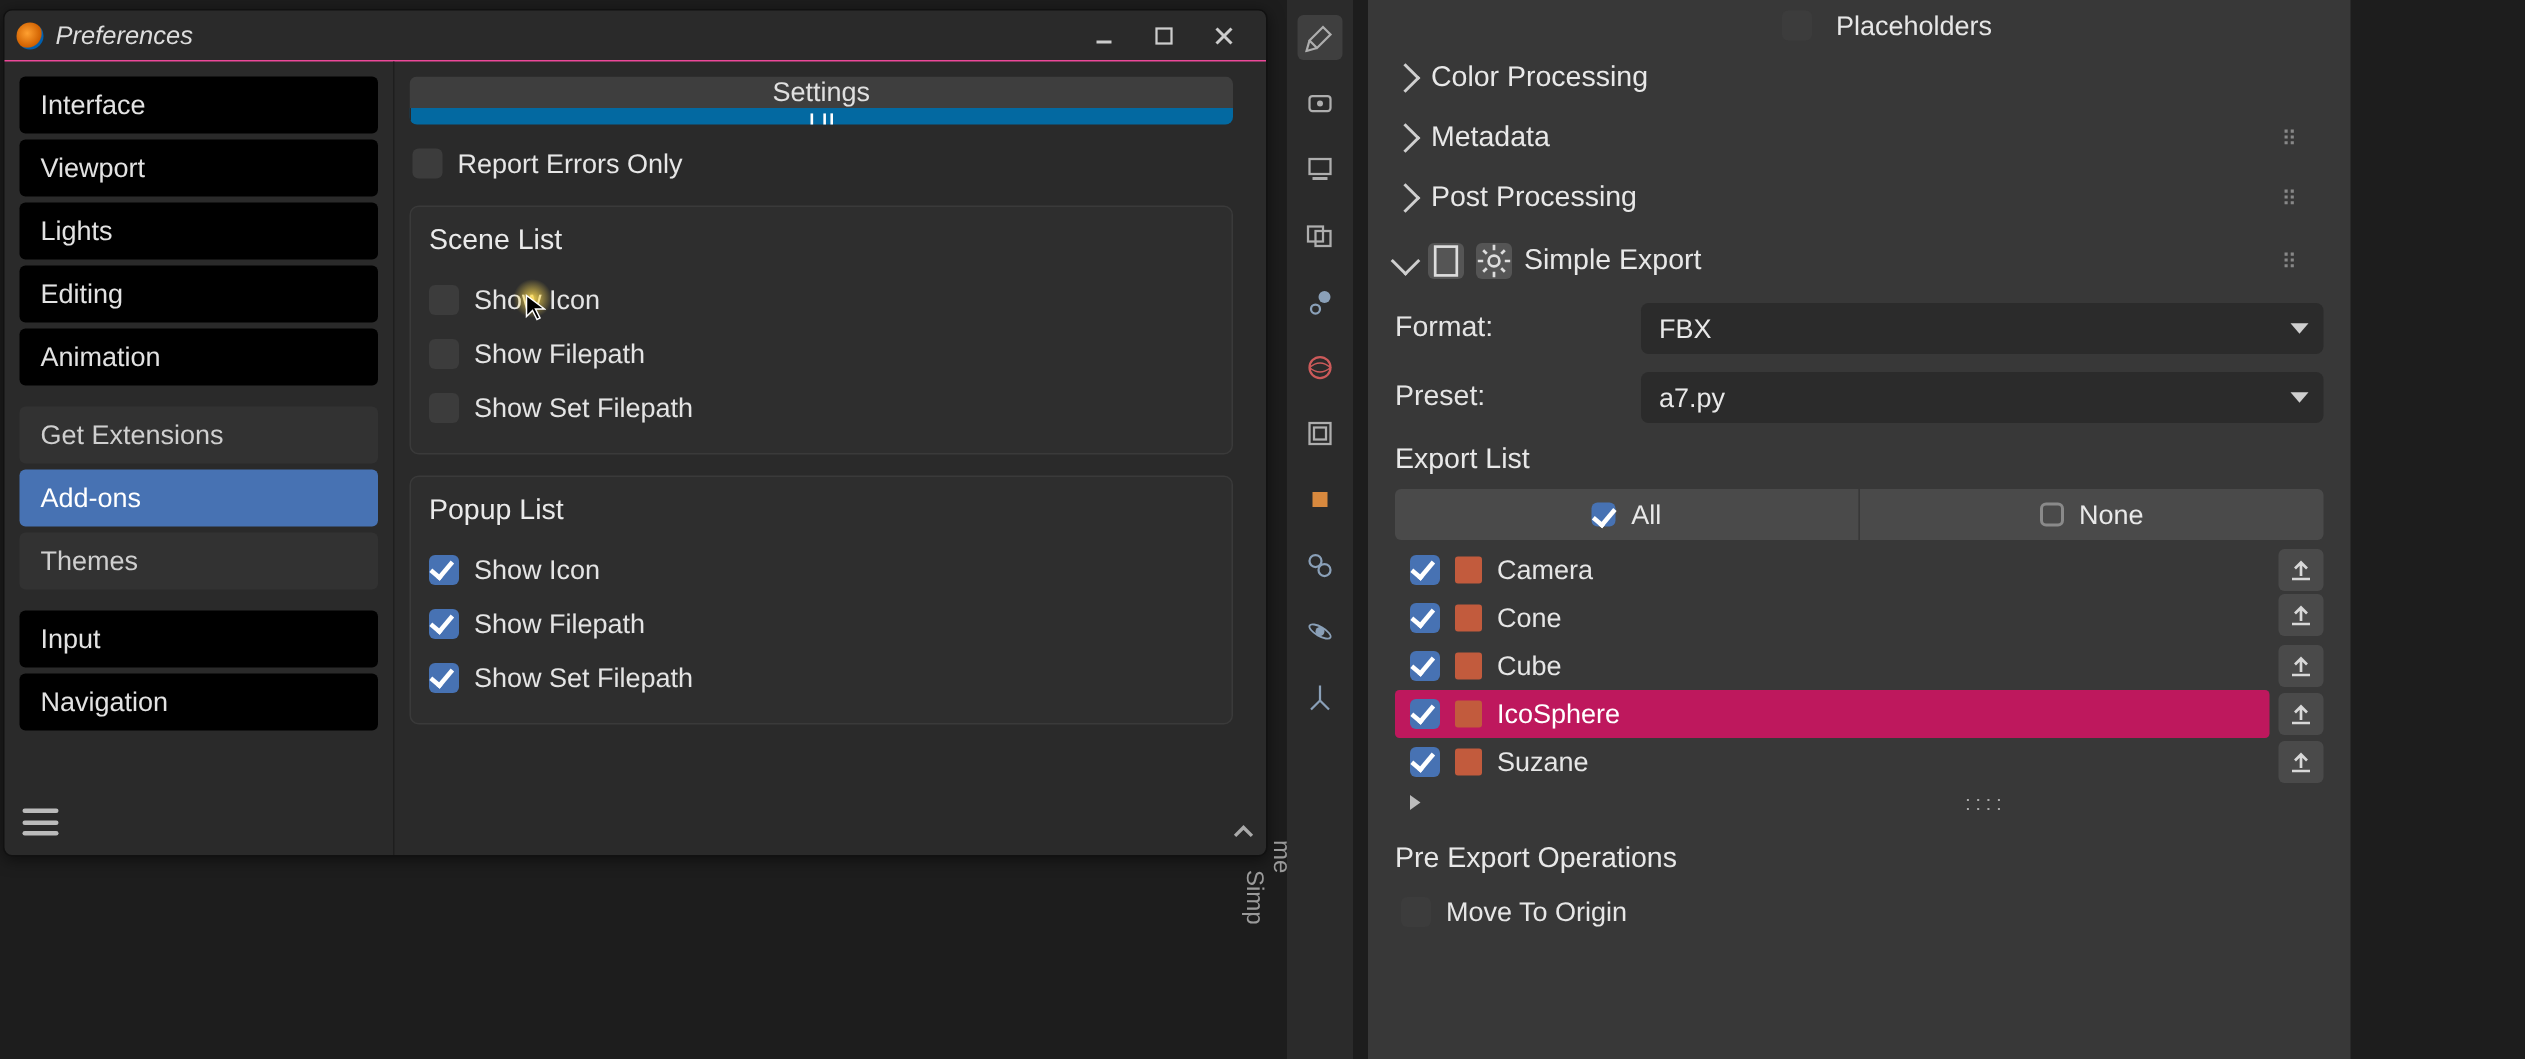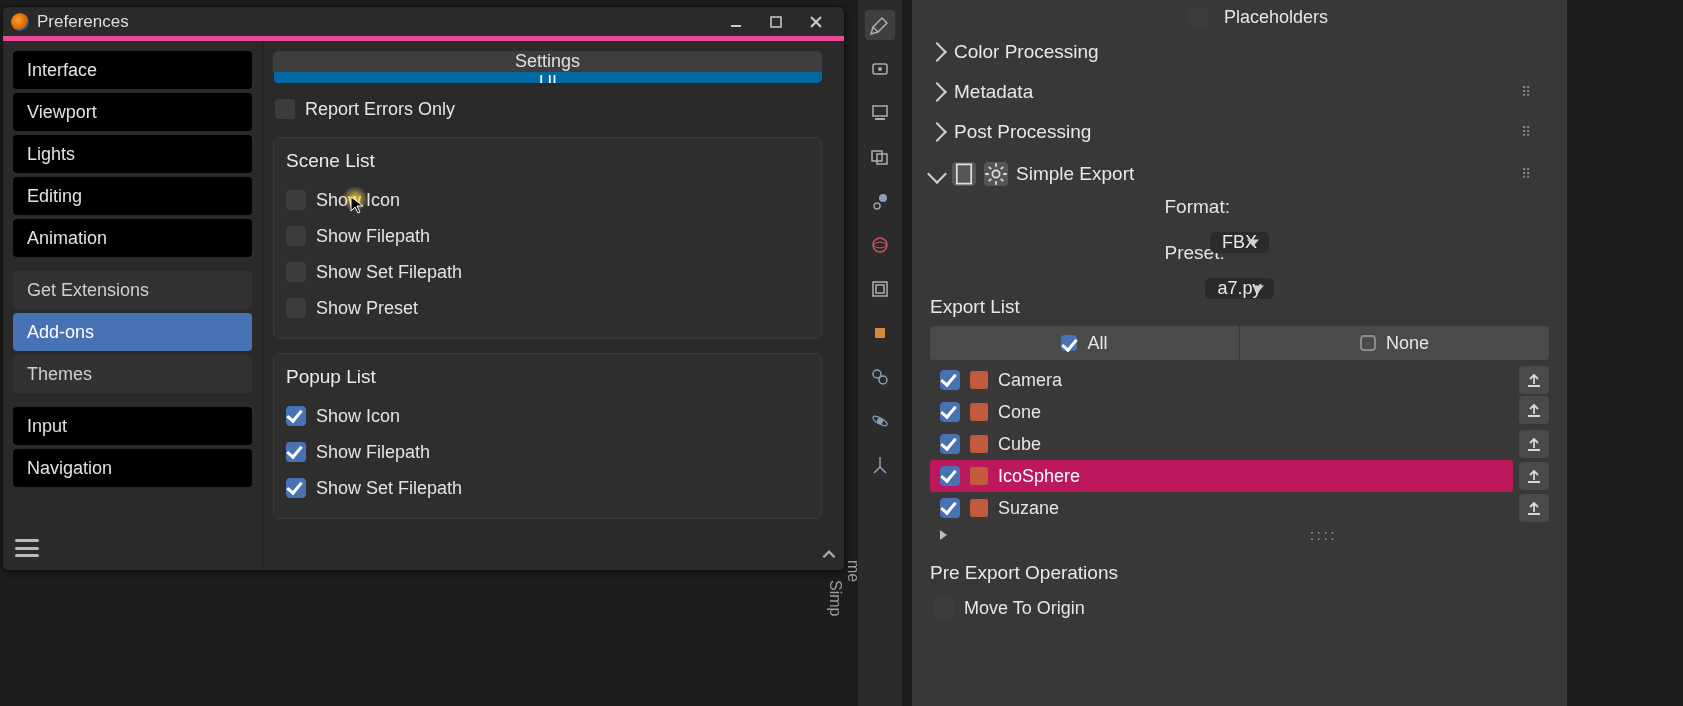--- a/index.html
+++ b/index.html
@@ -20,21 +20,22 @@
     background: #2a2a2a;
     border: 1px solid #111;
     border-radius: 6px;
     box-shadow: 0 2px 10px rgba(0,0,0,.5);
     display: flex; flex-direction: column;
   }
   .pref-titlebar {
     height: 34px;
     display: flex; align-items: center;
     padding: 0 8px;
-    border-bottom: 5px solid #ec4899;
+    border-bottom: 1px solid #ec4899;
+    font-style: italic;
   }
   .pref-titlebar .app-icon {
     width: 18px; height: 18px;
     border-radius: 50%;
     background: radial-gradient(circle at 40% 40%, #ffa030, #d06000 60%, #0060b0 65%);
     margin-right: 8px;
   }
   .pref-titlebar .title { font-size: 17px; color: #ddd; flex: 1; }
   .winbtn {
     width: 40px; height: 26px;
@@ -174,21 +175,21 @@
 
   .rp-simple-header {
     display:flex; align-items:center; gap:8px; height:44px;
   }
   .rp-simple-header .icon-box{
     width:24px;height:24px;border-radius:4px;background:#555;
     display:flex;align-items:center;justify-content:center;color:#ddd;
   }
 
   .form-row {
-    display:flex; align-items:center; height:46px; gap:14px;flex-direction:column;
+    display:flex; align-items:center; height:46px; gap:14px;
   }
   .form-row .flabel { width:150px; text-align:left; color:#e4e4e4; font-size:19px; }
   .field {
     flex:1; height:34px; background:#2b2b2b;
     border-radius:5px; display:flex; align-items:center;
     padding:0 12px; color:#e8e8e8; font-size:18px;
     cursor:pointer; position:relative;
   }
   .field .triangle {
     position:absolute; right:10px; top:50%;
@@ -307,24 +308,20 @@
           </svg>
         </div>
         <div class="opt-row">
           <div class="chk"></div>
           <span class="lbl">Show Filepath</span>
         </div>
         <div class="opt-row">
           <div class="chk"></div>
           <span class="lbl">Show Set Filepath</span>
         </div>
-        <div class="opt-row">
-          <div class="chk"></div>
-          <span class="lbl">Show Preset</span>
-        </div>
       </div>
 
       <div class="panel-box">
         <div class="panel-title">Popup List</div>
         <div class="opt-row">
           <div class="chk on"></div>
           <span class="lbl">Show Icon</span>
         </div>
         <div class="opt-row">
           <div class="chk on"></div>

